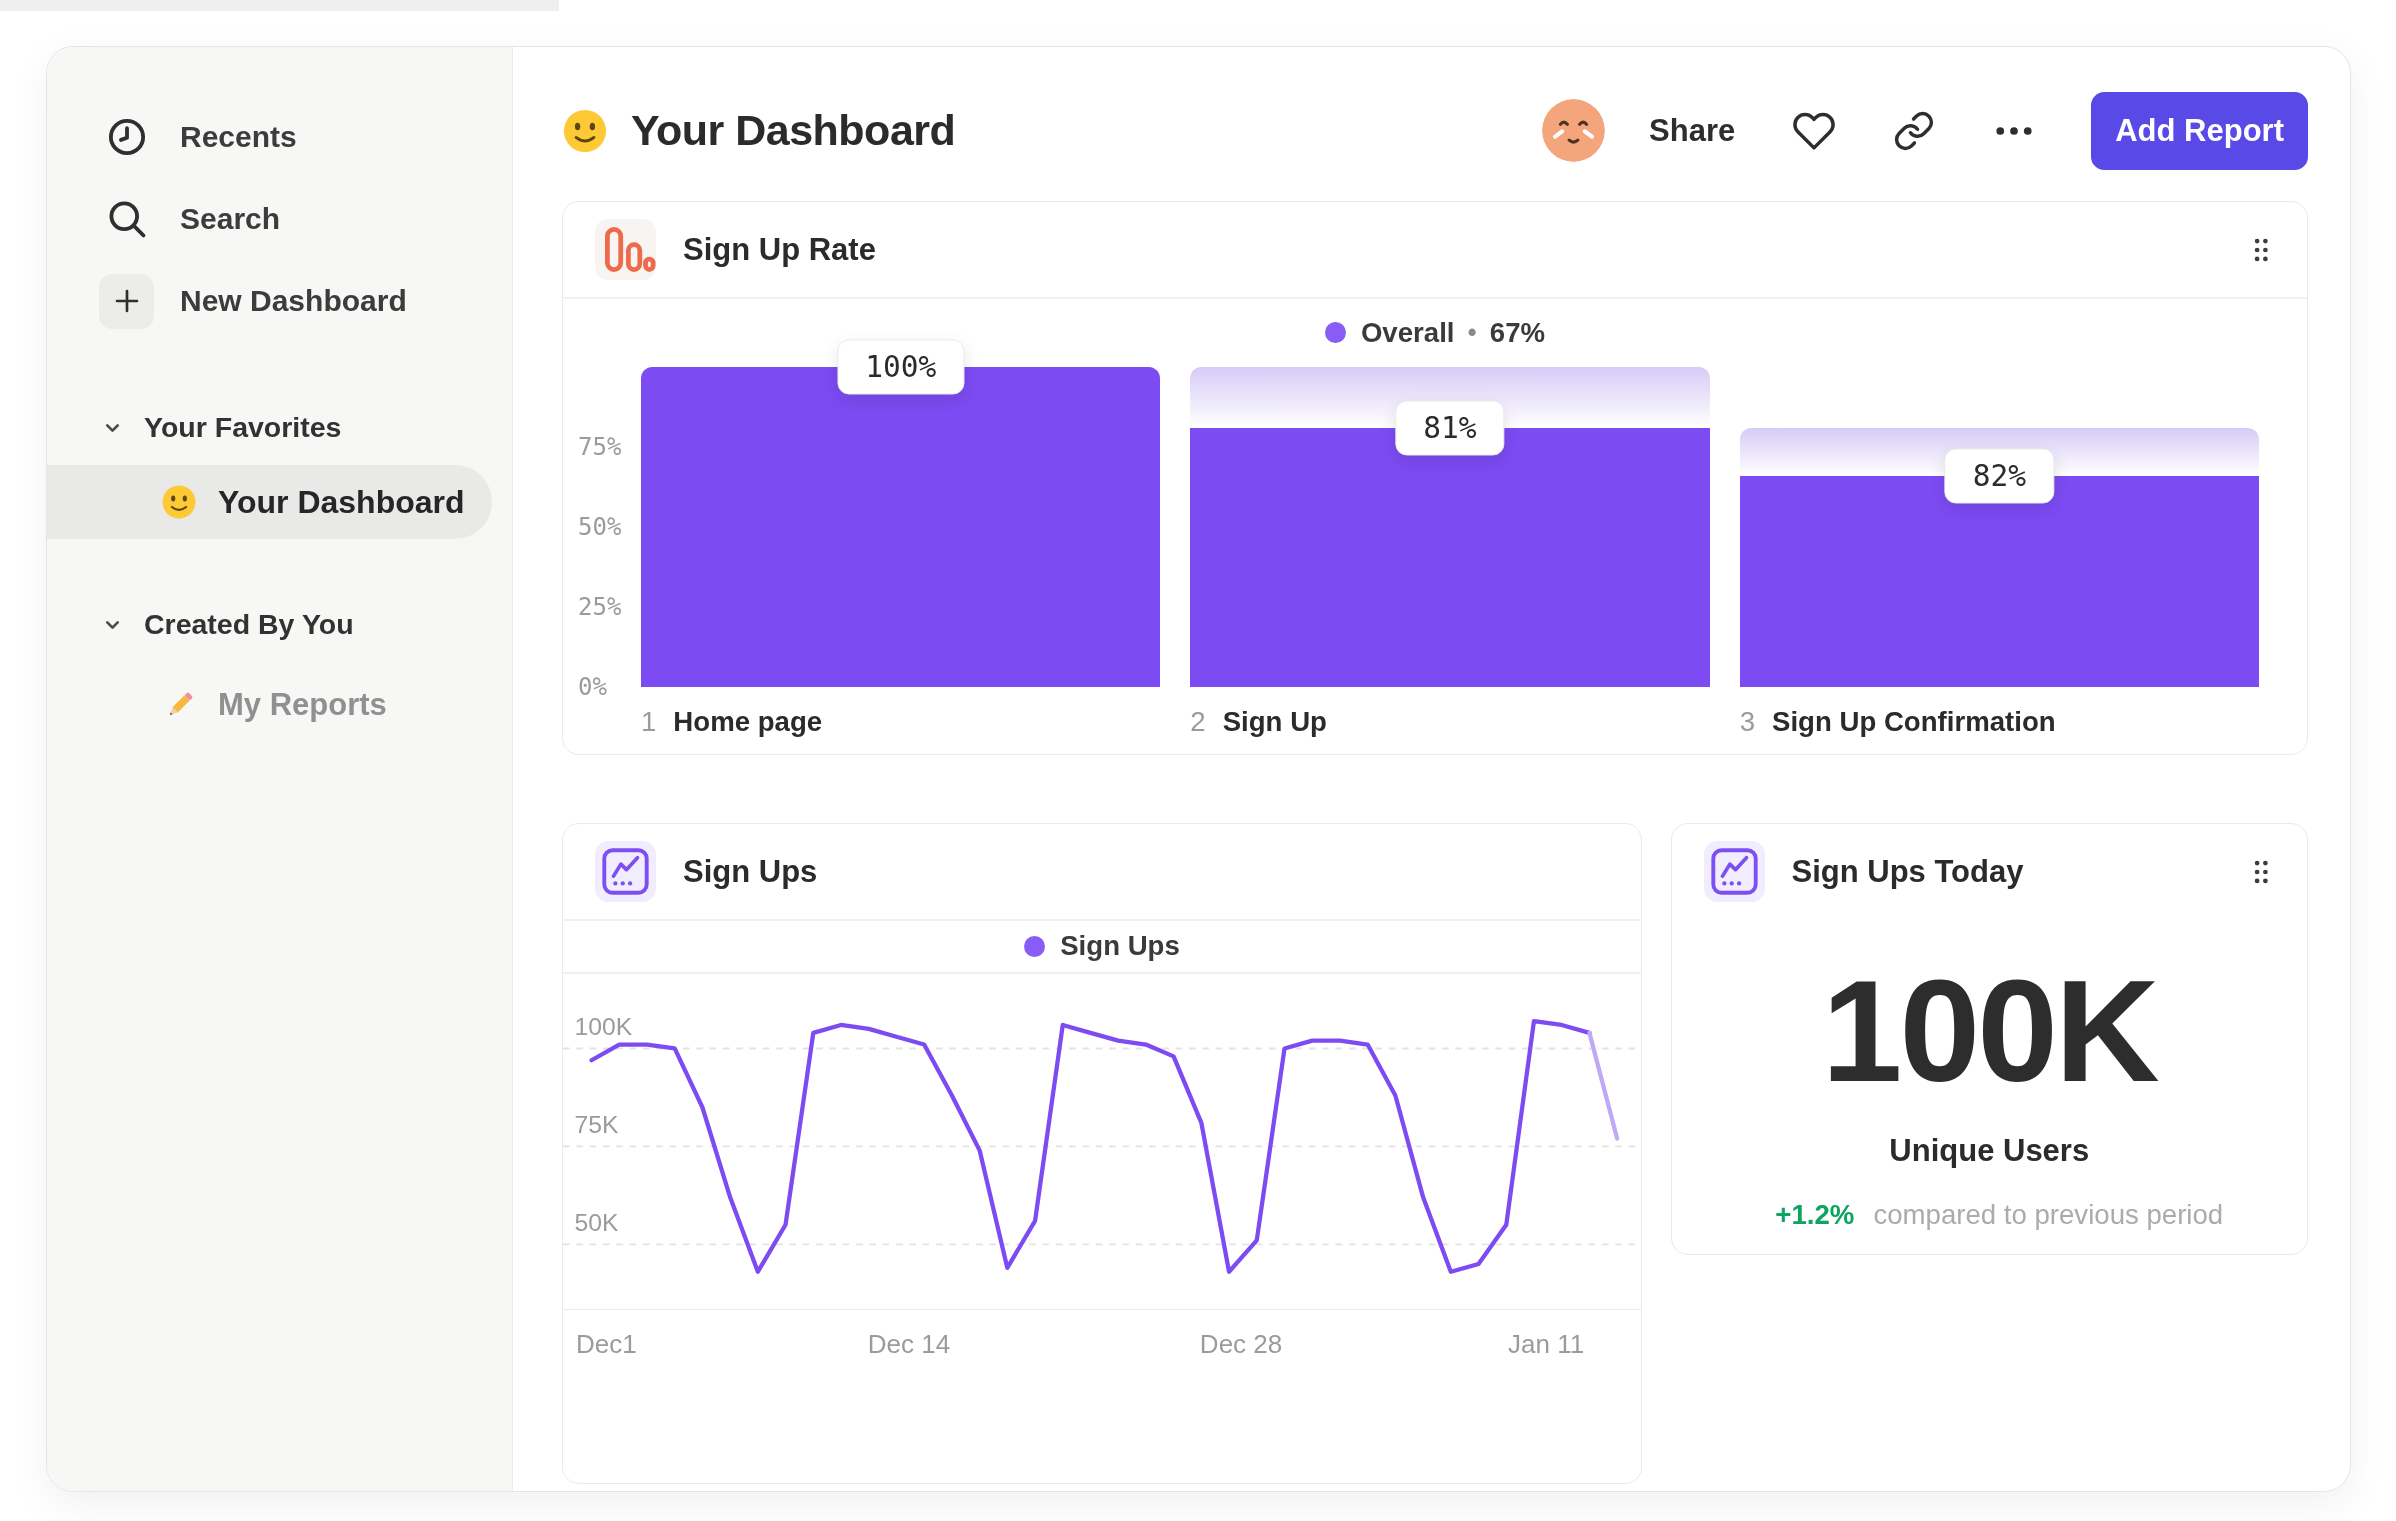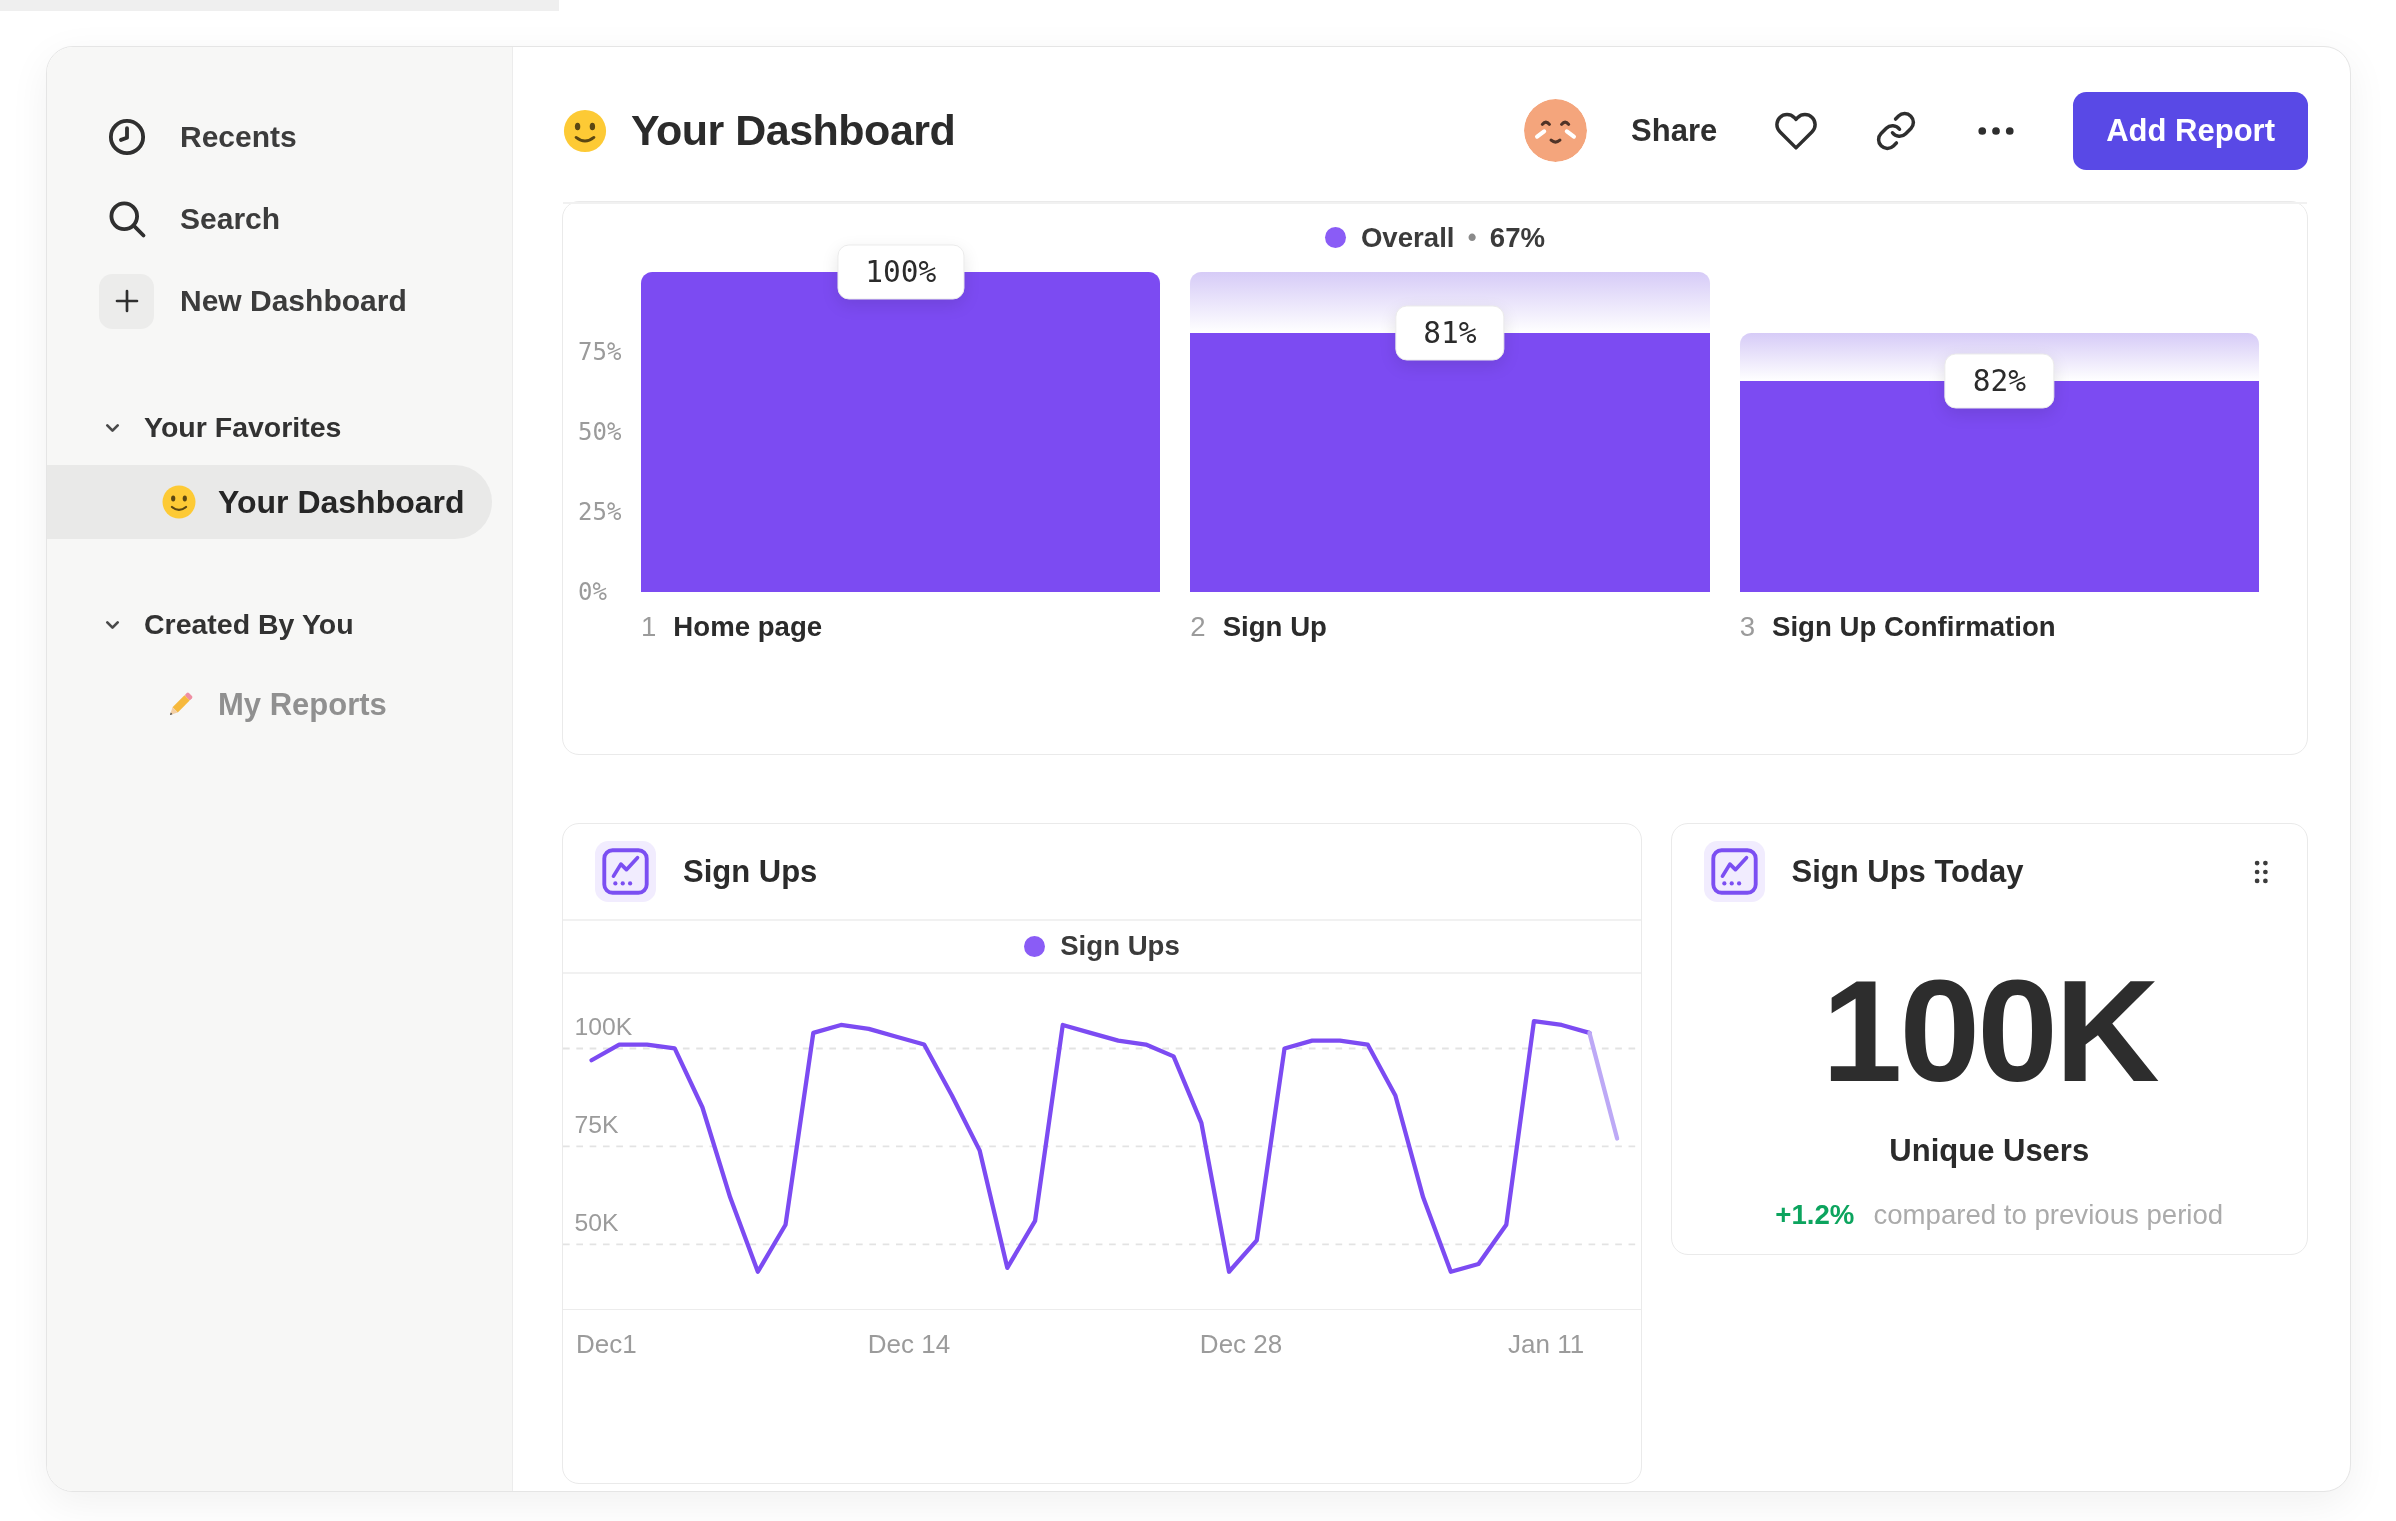--- a/index.html
+++ b/index.html
@@ -29,21 +29,21 @@
   .subitem-label { margin-left:19px; font-size:31px; font-weight:600; color:#909090; }
 
   
   .main { flex:1; padding:38px 42px 0 49px; position:relative; }
   .page-header { display:flex; align-items:center; height:91px; }
   .page-title { font-size:43px; font-weight:700; color:#2b2b2b; margin-left:23px; letter-spacing:-0.5px; }
   .header-right { margin-left:auto; display:flex; align-items:center; }
   .avatar { width:63px; height:63px; border-radius:50%; overflow:hidden; flex:none; cursor:pointer; }
   .share-label { font-size:31px; font-weight:600; color:#2e2e2e; margin-left:44px; cursor:pointer; }
   .hicon { margin-left:57px; cursor:pointer; display:flex; align-items:center; }
-  .add-report-btn { margin-left:55px; height:78px; padding:0 33px; border:none; border-radius:13.3px;
+  .add-report-btn { margin-left:55px; height:78px; padding:0 24px; border:none; border-radius:13.3px;
     background:#5949e6; color:#ffffff; font-size:31px; font-weight:700;
     font-family:"Liberation Sans", sans-serif; cursor:pointer; }
 
   
   .card { border:1.9px solid #eaeaea; border-radius:17px; background:#fff; }
   .card-header { display:flex; align-items:center; padding:17px 32px; height:95px; }
   .card-icon-tile { width:61px; height:61px; border-radius:13.3px; display:flex; align-items:center; justify-content:center; flex:none; }
   .tile-warm { background:#f7f4f2; }
   .tile-purple { background:#f1ecfe; }
   .card-title { margin-left:27px; font-size:31px; font-weight:700; color:#2b2b2b; }
@@ -208,20 +208,40 @@
             <circle cx="4.5" cy="12" r="2.1"></circle>
               <circle cx="12" cy="12" r="2.1"></circle>
               <circle cx="19.5" cy="12" r="2.1"></circle>
           </svg>
         </span>
         <button class="add-report-btn">Add Report</button>
       </div>
     </header>
 
     <section class="card funnel-card">
+      <div class="card-header">
+        <span class="card-icon-tile tile-warm">
+          <svg width="61" height="61" viewBox="0 0 64 64" fill="none" stroke="#ed6a4b" stroke-width="5" stroke-linejoin="round">
+            <rect x="13" y="11" width="14" height="42" rx="7"></rect>
+            <rect x="35" y="27" width="12" height="26" rx="6"></rect>
+            <rect x="53" y="42" width="8" height="11" rx="4"></rect>
+          </svg>
+        </span>
+        <span class="card-title">Sign Up Rate</span>
+        <span class="drag-handle">
+          <svg width="28.5" height="32" viewBox="0 0 24 27" fill="#3c3c3c">
+            <circle cx="8.5" cy="6" r="2"></circle>
+              <circle cx="15.5" cy="6" r="2"></circle>
+            <circle cx="8.5" cy="13.5" r="2"></circle>
+              <circle cx="15.5" cy="13.5" r="2"></circle>
+            <circle cx="8.5" cy="21" r="2"></circle>
+              <circle cx="15.5" cy="21" r="2"></circle>
+          </svg>
+        </span>
+      </div>
       <div class="divider"></div>
 
       <div class="legend-row funnel-legend">
         <span class="legend-dot"></span>
         <span>Overall</span>
         <span class="legend-sep">•</span>
         <span>67%</span>
       </div>
 
       <div class="funnel-chart">

